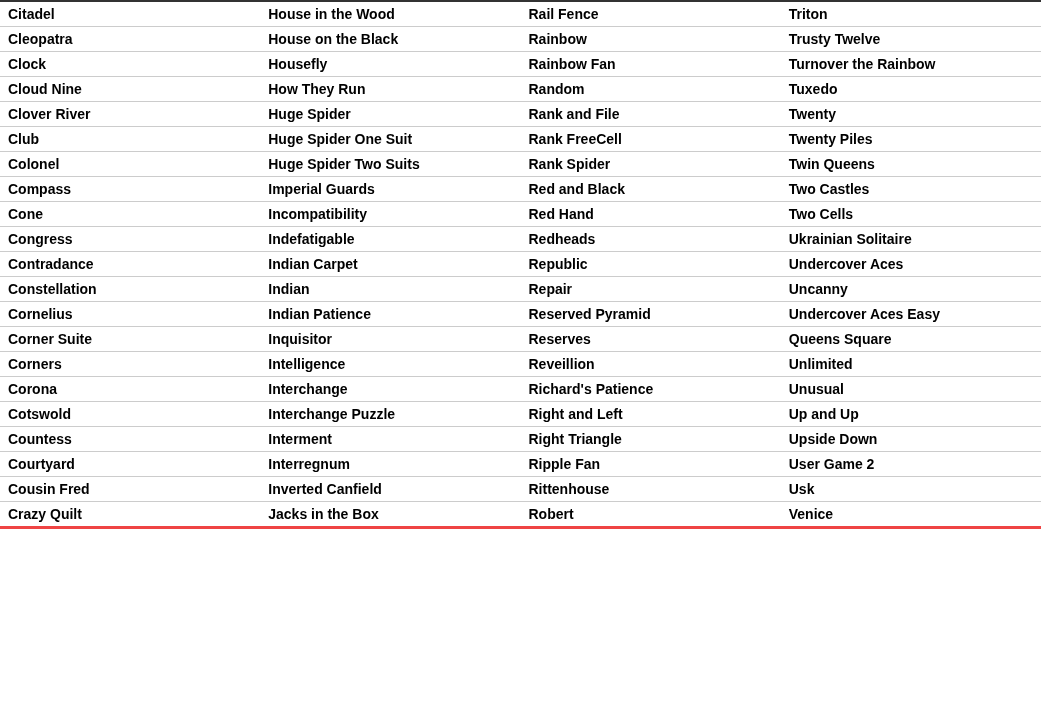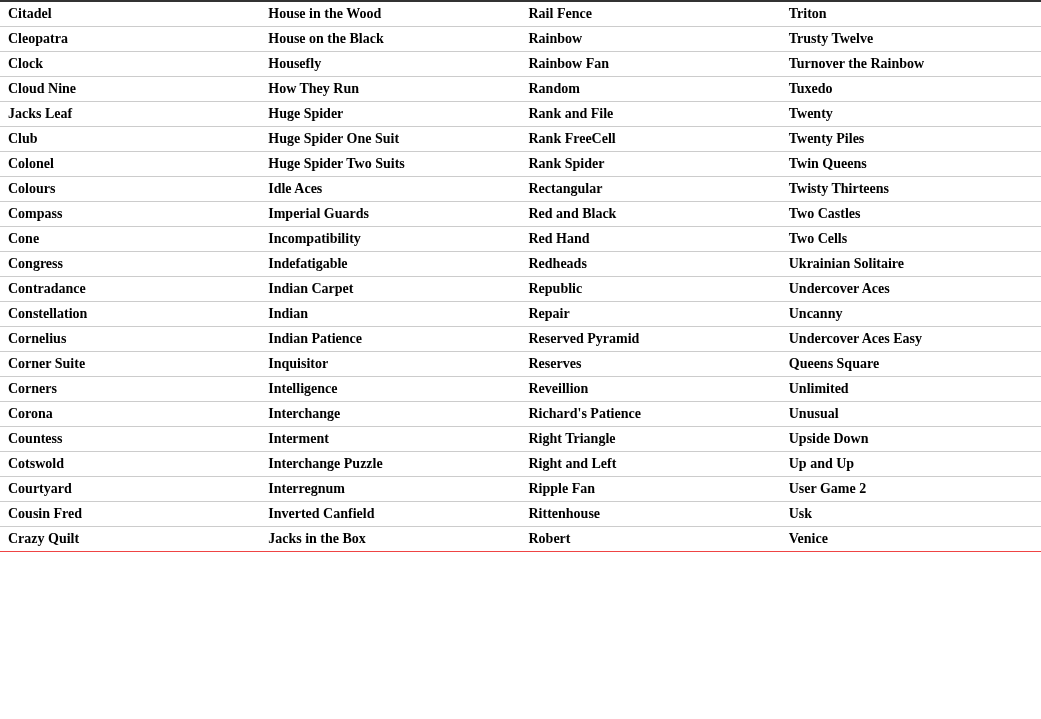--- a/index.html
+++ b/index.html
@@ -13,25 +13,24 @@
       border-collapse: collapse;
     }
     td {
       padding: 4px 8px;
       border-bottom: 1px solid #ccc;
       font-weight: bold;
       vertical-align: middle;
       width: 25%;
     }
     tr:last-child td {
-      border-bottom: 1px solid #ef4444;
+      border-bottom: 3px solid #ef4444;
     }
     table {
       border-top: 2px solid #333;
-      font-family: Liberation Serif, serif;
     }
   </style>
 </head>
 <body>
 
 <table>
   <tbody id="table-body">
       <tr>
         <td>Citadel</td>
         <td>House in the Wood</td>
@@ -50,42 +49,36 @@
         <td>Rainbow Fan</td>
         <td>Turnover the Rainbow</td>
       </tr>
       <tr>
         <td>Cloud Nine</td>
         <td>How They Run</td>
         <td>Random</td>
         <td>Tuxedo</td>
       </tr>
       <tr>
-        <td>Jacks Leaf</td>
+        <td>Clover River</td>
         <td>Huge Spider</td>
         <td>Rank and File</td>
         <td>Twenty</td>
       </tr>
       <tr>
         <td>Club</td>
         <td>Huge Spider One Suit</td>
         <td>Rank FreeCell</td>
         <td>Twenty Piles</td>
       </tr>
       <tr>
         <td>Colonel</td>
         <td>Huge Spider Two Suits</td>
         <td>Rank Spider</td>
         <td>Twin Queens</td>
-      </tr>
-      <tr>
-        <td>Colours</td>
-        <td>Idle Aces</td>
-        <td>Rectangular</td>
-        <td>Twisty Thirteens</td>
       </tr>
       <tr>
         <td>Compass</td>
         <td>Imperial Guards</td>
         <td>Red and Black</td>
         <td>Two Castles</td>
       </tr>
       <tr>
         <td>Cone</td>
         <td>Incompatibility</td>
@@ -128,30 +121,30 @@
         <td>Reveillion</td>
         <td>Unlimited</td>
       </tr>
       <tr>
         <td>Corona</td>
         <td>Interchange</td>
         <td>Richard's Patience</td>
         <td>Unusual</td>
       </tr>
       <tr>
+        <td>Cotswold</td>
+        <td>Interchange Puzzle</td>
+        <td>Right and Left</td>
+        <td>Up and Up</td>
+      </tr>
+      <tr>
         <td>Countess</td>
         <td>Interment</td>
         <td>Right Triangle</td>
         <td>Upside Down</td>
-      </tr>
-      <tr>
-        <td>Cotswold</td>
-        <td>Interchange Puzzle</td>
-        <td>Right and Left</td>
-        <td>Up and Up</td>
       </tr>
       <tr>
         <td>Courtyard</td>
         <td>Interregnum</td>
         <td>Ripple Fan</td>
         <td>User Game 2</td>
       </tr>
       <tr>
         <td>Cousin Fred</td>
         <td>Inverted Canfield</td>

